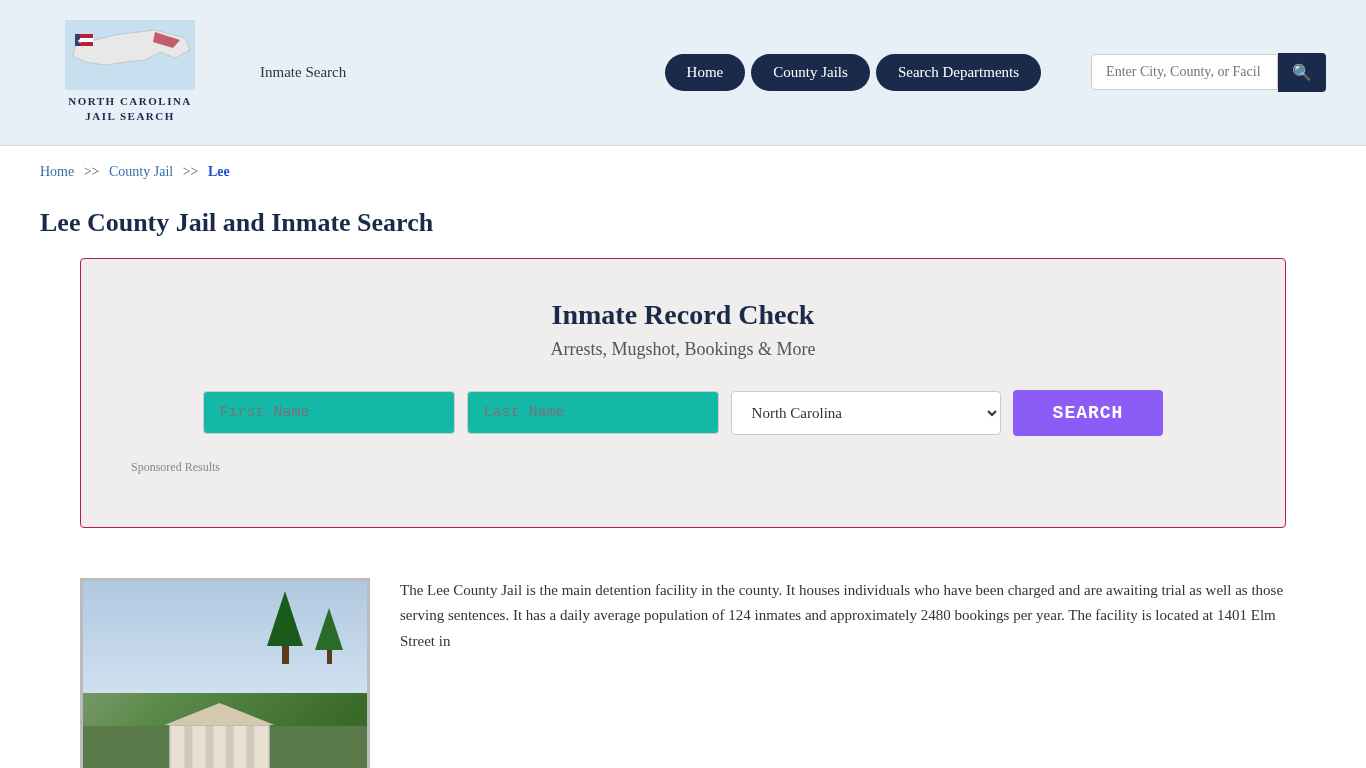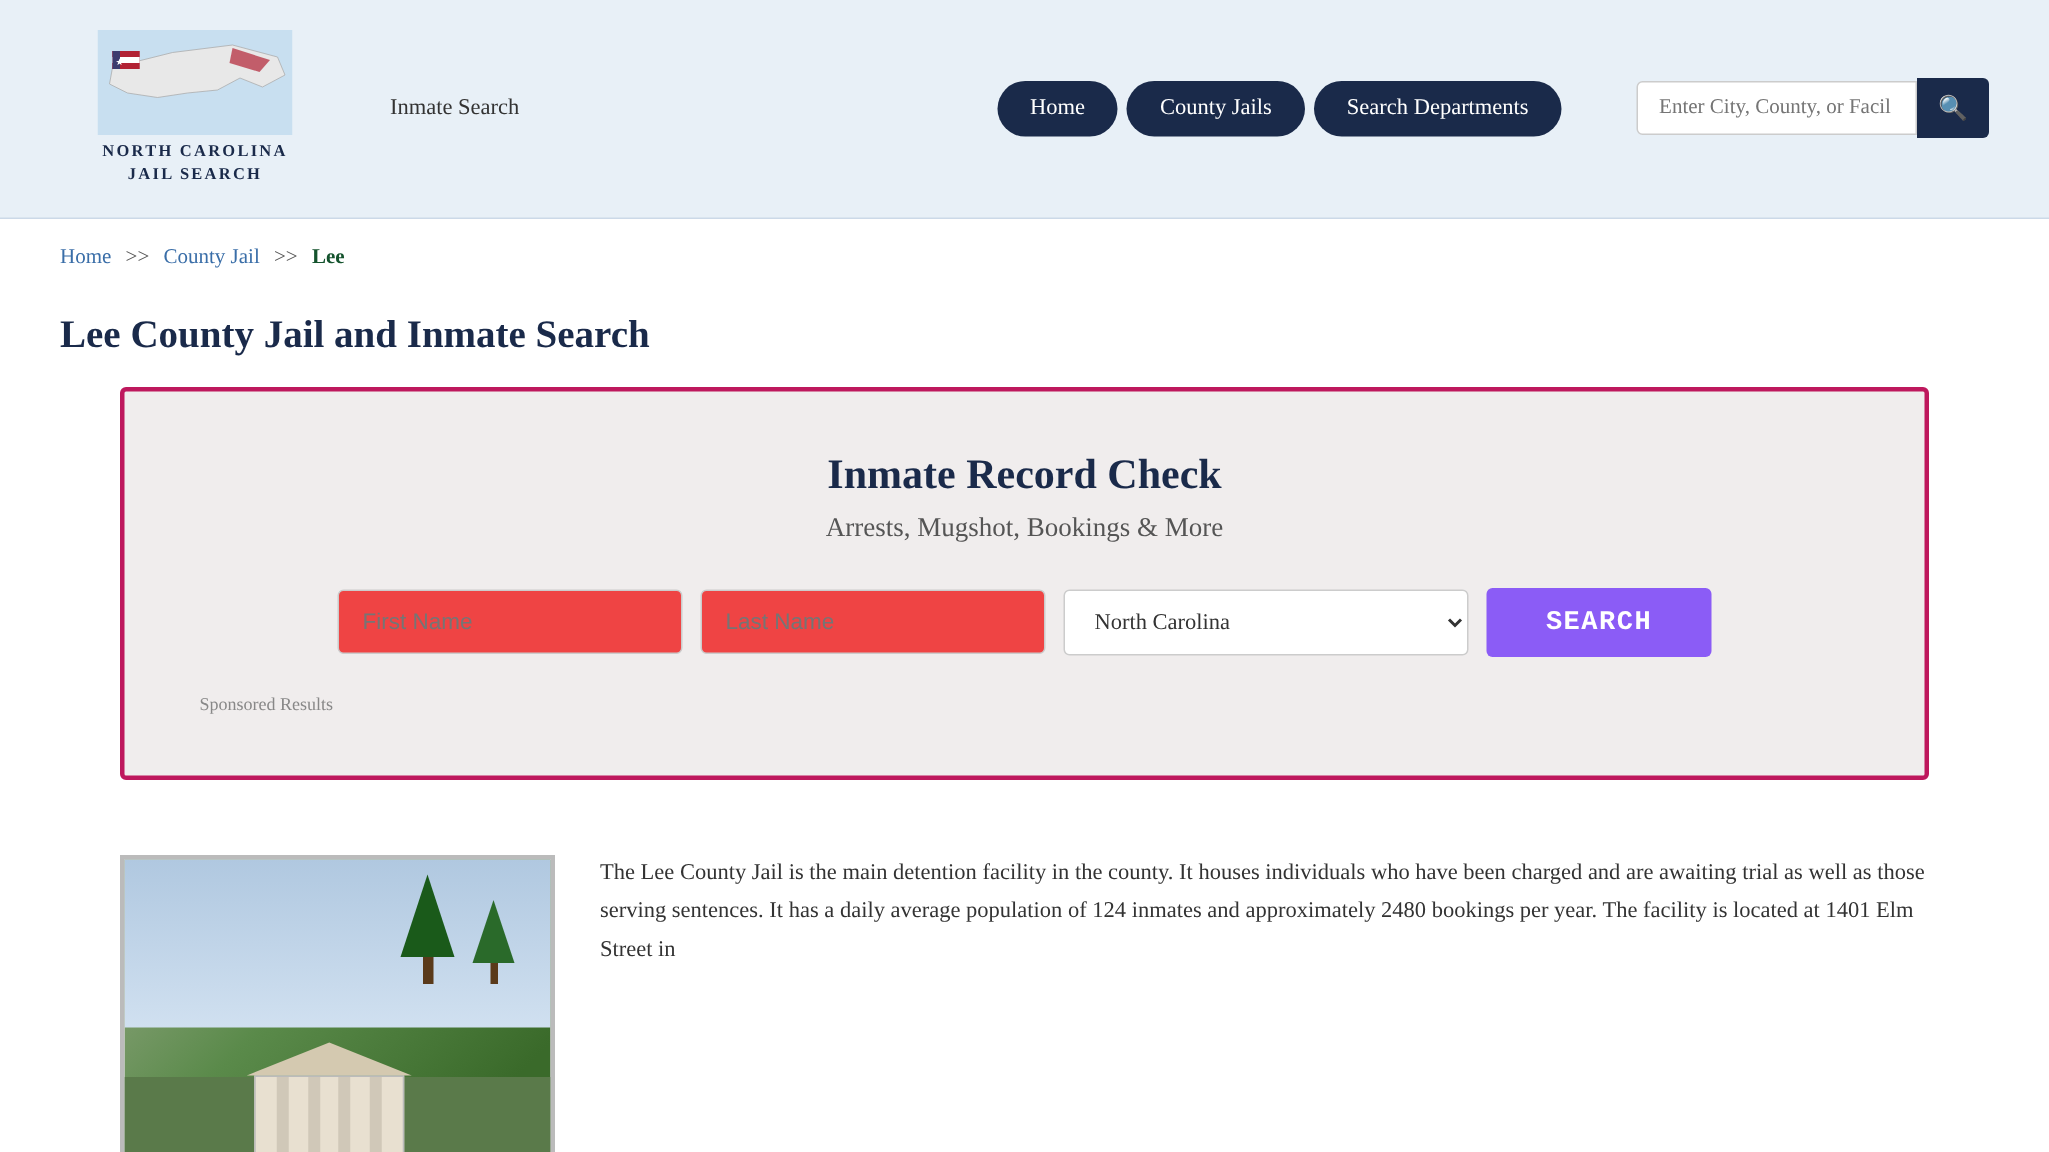--- a/index.html
+++ b/index.html
@@ -81,39 +81,39 @@
       padding: 18px 40px;
       font-size: 14px;
       color: #555;
       background: #fff;
     }
     .breadcrumb a {
       color: #3a6ea8;
       text-decoration: none;
     }
     .breadcrumb .sep { margin: 0 6px; color: #555; }
-    .breadcrumb .current { font-weight: bold; color: #14532d; }
+    .breadcrumb .current { font-weight: bold; color: #1d4ed8; }
 
     
     .page-title {
       text-align: left;
       font-size: 26px;
       font-weight: bold;
       color: #1a2a4a;
       padding: 10px 40px 20px;
       font-family: Georgia, serif;
     }
 
     
     .search-box-container {
       margin: 0 80px 30px;
       background: #f0eded;
-      border: 3px solid #be185d;
+      border: 1px solid #be185d;
       border-radius: 4px;
-      padding: 40px 50px 40px;
+      padding: 40px 50px 52px;
     }
     .search-box-title {
       text-align: center;
       font-size: 28px;
       font-weight: bold;
       color: #1a2a4a;
       font-family: Georgia, serif;
       margin-bottom: 8px;
     }
     .search-box-subtitle {
@@ -127,23 +127,23 @@
       gap: 12px;
       align-items: center;
       justify-content: center;
       flex-wrap: wrap;
     }
     .search-form input {
       border: 1px solid #ccc;
       border-radius: 4px;
       padding: 12px 16px;
       font-size: 15px;
-      width: 230px;
-      font-family: Liberation Sans, sans-serif;
-      background: #ef4444;
+      width: 252px;
+      font-family: Liberation Mono, monospace;
+      background: #14b8a6;
     }
     .search-form select {
       border: 1px solid #ccc;
       border-radius: 4px;
       padding: 12px 16px;
       font-size: 15px;
       width: 270px;
       font-family: inherit;
       background: #fff;
       color: #333;

